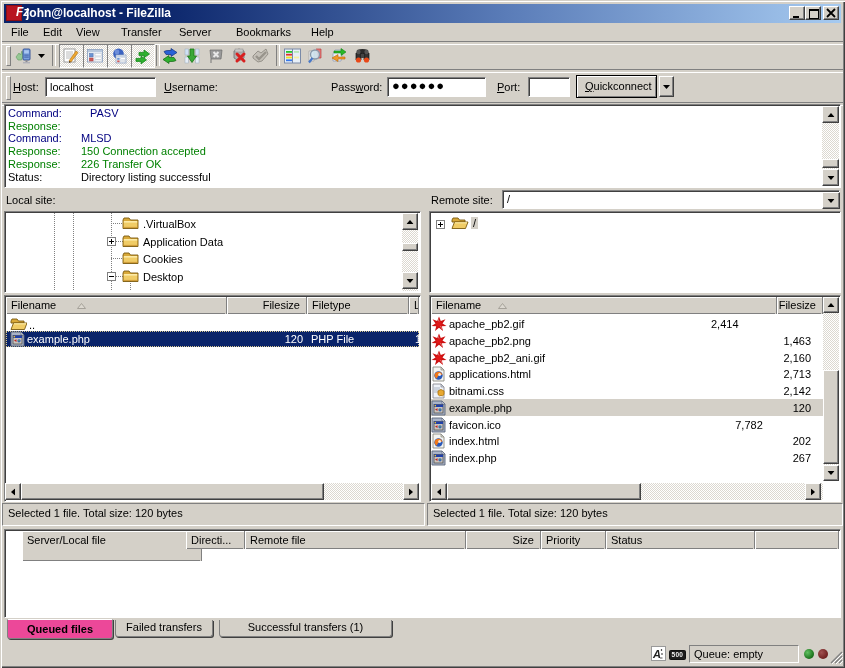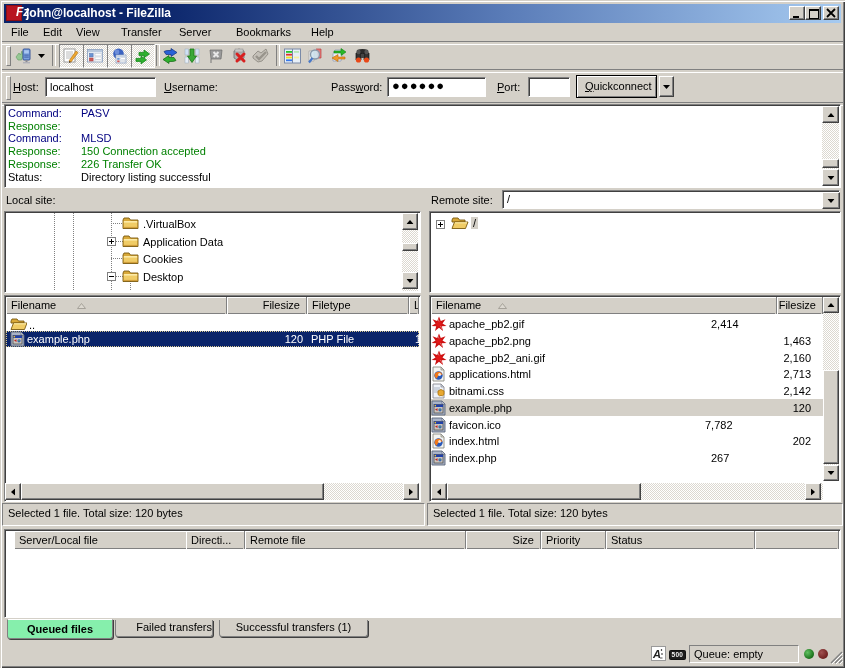--- a/index.html
+++ b/index.html
@@ -257,21 +257,21 @@
       <svg class="abs" style="left:3px;top:8px;" width="7" height="4" viewBox="0 0 7 4">
           <path d="M0 0 L7 0 L3.5 4 Z" fill="#000"></path>
         </svg>
     </div>
   </div>
   <div class="abs groove" style="left:2px;top:102px;width:841px;"></div>
 
   <div class="abs sunken" style="left:4px;top:104px;width:837px;height:84px;box-sizing:border-box;">
     <div id="log" class="abs" style="left:1px;top:1px;width:817px;height:80px;background:#fff;overflow:hidden;">
       <div class="abs txt" style="left:2px;top:0.5px;color:#000080;">Command:</div>
-        <div class="abs txt" style="left:75px;top:0.5px;color:#000080;">PASV</div>
+        <div class="abs txt" style="left:84px;top:0.5px;color:#000080;">PASV</div>
       <div class="abs txt" style="left:2px;top:13.5px;color:#008000;">Response:</div>
       <div class="abs txt" style="left:2px;top:26px;color:#000080;">Command:</div>
         <div class="abs txt" style="left:75px;top:26px;color:#000080;">MLSD</div>
       <div class="abs txt" style="left:2px;top:39px;color:#008000;">Response:</div>
         <div class="abs txt" style="left:75px;top:39px;color:#008000;">150 Connection accepted</div>
       <div class="abs txt" style="left:2px;top:52px;color:#008000;">Response:</div>
         <div class="abs txt" style="left:75px;top:52px;color:#008000;">226 Transfer OK</div>
       <div class="abs txt" style="left:2px;top:64.5px;">Status:</div>
         <div class="abs txt" style="left:75px;top:64.5px;">Directory listing successful</div>
     </div>
@@ -424,31 +424,31 @@
         <div class="abs txt" style="left:280px;top:88px;width:100px;text-align:right;">2,142</div>
         <svg class="abs" style="left:0px;top:103px;" width="15" height="16" viewBox="0 0 15 16">
             <use href="#iphp"></use>
           </svg>
         <div class="abs txt" style="left:18px;top:105px;">example.php</div>
         <div class="abs txt" style="left:280px;top:105px;width:100px;text-align:right;">120</div>
         <svg class="abs" style="left:0px;top:120px;" width="15" height="16" viewBox="0 0 15 16">
             <use href="#iphp"></use>
           </svg>
         <div class="abs txt" style="left:18px;top:122px;">favicon.ico</div>
-        <div class="abs txt" style="left:274px;top:122px;width:100px;text-align:left;">7,782</div>
+        <div class="abs txt" style="left:268px;top:122px;width:100px;text-align:center;">7,782</div>
         <svg class="abs" style="left:0px;top:136px;" width="15" height="16" viewBox="0 0 15 16">
             <use href="#ihtml"></use>
           </svg>
         <div class="abs txt" style="left:18px;top:138px;">index.html</div>
         <div class="abs txt" style="left:280px;top:138px;width:100px;text-align:right;">202</div>
         <svg class="abs" style="left:0px;top:153px;" width="15" height="16" viewBox="0 0 15 16">
             <use href="#iphp"></use>
           </svg>
         <div class="abs txt" style="left:18px;top:155px;">index.php</div>
-        <div class="abs txt" style="left:280px;top:155px;width:100px;text-align:left;">267</div>
+        <div class="abs txt" style="left:280px;top:155px;width:100px;text-align:right;">267</div>
       </div>
 
       <div class="abs dither" style="left:392px;top:0;width:16px;height:184px;">
         <div class="arrbtn" style="left:0;top:0;width:16px;height:16px;box-sizing:border-box;">
           <svg width="7" height="4" viewBox="0 0 7 4">
               <path d="M3.5 0 L7 4 L0 4 Z" fill="#000"></path>
             </svg>
         </div>
         <div class="abs raised" style="left:0;top:73px;width:16px;height:94px;box-sizing:border-box;"></div>
         <div class="arrbtn" style="left:0;top:168px;width:16px;height:16px;box-sizing:border-box;">
@@ -490,42 +490,42 @@
 
   <div class="abs" style="left:2px;top:503px;width:421px;height:21px;border:1px solid;border-color:#808080 #fff #fff #808080;">
     <div class="abs txt" style="left:5px;top:3px;">Selected 1 file. Total size: 120 bytes</div>
   </div>
   <div class="abs" style="left:427px;top:503px;width:414px;height:21px;border:1px solid;border-color:#808080 #fff #fff #808080;">
     <div class="abs txt" style="left:5px;top:3px;">Selected 1 file. Total size: 120 bytes</div>
   </div>
 
   <div class="abs sunken" style="left:4px;top:529px;width:837px;height:89px;box-sizing:border-box;">
     <div id="queue" class="abs" style="left:1px;top:1px;width:833px;height:85px;background:#fff;overflow:hidden;">
-      <div class="hdr" style="left:8px;width:180px;height:18px;line-height:18px;">Server/Local file</div>
+      <div class="hdr" style="left:16px;width:180px;height:30px;line-height:18px;">Server/Local file</div>
       <div class="hdr" style="left:180px;width:59px;height:18px;line-height:18px;">Directi...</div>
       <div class="hdr" style="left:239px;width:221px;height:18px;line-height:18px;">Remote file</div>
       <div class="hdr" style="left:460px;width:75px;height:18px;line-height:18px;text-align:right;padding:0 6px 0 0;">Size</div>
       <div class="hdr" style="left:535px;width:65px;height:18px;line-height:18px;">Priority</div>
       <div class="hdr" style="left:600px;width:149px;height:18px;line-height:18px;">Status</div>
       <div class="hdr" style="left:749px;width:84px;height:18px;line-height:18px;"></div>
     </div>
   </div>
 
   <div id="tabs" class="abs" style="left:0;top:618px;width:845px;height:24px;">
-    <div class="abs" style="left:7px;top:1px;width:106px;height:20px;background:#86efac;
+    <div class="abs" style="left:7px;top:1px;width:106px;height:20px;background:#ec4899;
          border:1px solid #808080;border-top:1px solid #fff;border-radius:0 0 3px 3px;box-sizing:border-box;
          box-shadow:1px 1px 0 #404040;">
       <div class="abs" style="left:0;right:0;top:3px;text-align:center;font-weight:bold;">Queued files</div>
     </div>
     <div class="abs" style="left:115px;top:2px;width:98px;height:17px;background:#d4d0c8;
          border:1px solid #808080;border-top:none;border-radius:0 0 3px 3px;box-sizing:border-box;
          box-shadow:1px 1px 0 #404040;">
-      <div class="abs" style="left:0;right:0;top:1px;text-align:right;">Failed transfers</div>
-    </div>
-    <div class="abs" style="left:219px;top:2px;width:149px;height:17px;background:#d4d0c8;
+      <div class="abs" style="left:0;right:0;top:1px;text-align:center;">Failed transfers</div>
+    </div>
+    <div class="abs" style="left:219px;top:2px;width:173px;height:17px;background:#d4d0c8;
          border:1px solid #808080;border-top:none;border-radius:0 0 3px 3px;box-sizing:border-box;
          box-shadow:1px 1px 0 #404040;text-decoration:underline;">
       <div class="abs" style="left:0;right:0;top:1px;text-align:center;">Successful transfers (1)</div>
     </div>
   </div>
 
   <div id="statusbar" class="abs" style="left:0;top:641px;width:845px;height:25px;">
     <svg class="abs" style="left:651px;top:5px;" width="15" height="15" viewBox="0 0 15 15">
       <rect x="0.5" y="0.5" width="14" height="14" fill="#fff" stroke="#9a9a9a" stroke-width="1"></rect>
       <text x="2" y="11.5" font-family="Liberation Sans" font-size="11" font-weight="bold" font-style="italic" fill="#222">A</text>

